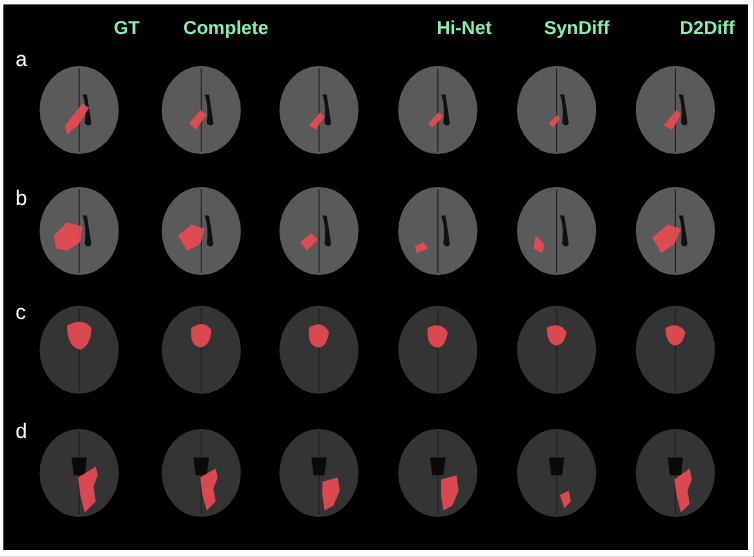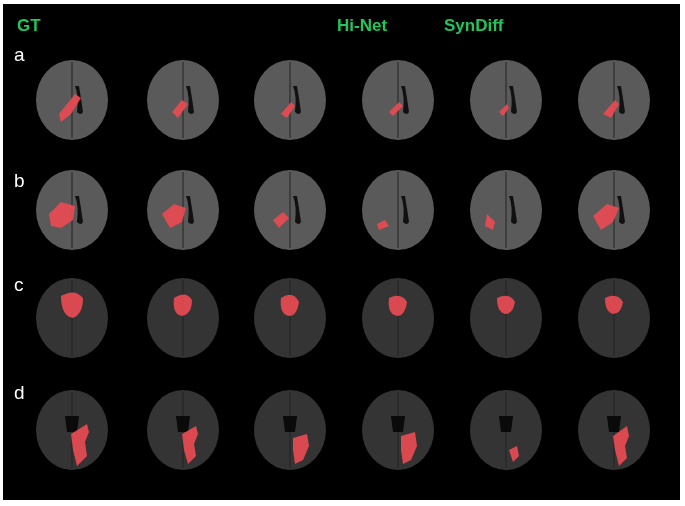--- a/index.html
+++ b/index.html
@@ -1,29 +1,31 @@
 <!DOCTYPE html>
 <html><head>
 <meta charset="utf-8">
 <style>
   html, body { margin:0; padding:0; background:#ffffff; }
   body { width:685px; height:506px; position:relative; overflow:hidden; font-family:"Liberation Sans", sans-serif; }
   .panel { position:absolute; left:3px; top:4px; width:677px; height:496px; background:#000; }
-  .col-header { position:absolute; top:12px; color:#22c55e; font-weight:bold; font-size:17px; text-align:left; width:110px; transform:translateX(-50%); }
+  .col-header { position:absolute; top:12px; color:#86efac; font-weight:bold; font-size:17px; text-align:right; width:110px; transform:translateX(-50%); }
   .row-label { position:absolute; left:11px; color:#fff; font-size:19px; }
   .cell { position:absolute; width:82px; height:88px; transform:translate(-50%,-50%); }
   .cell svg { width:100%; height:100%; display:block; }
 </style>
 </head>
 <body>
 
 <div class="panel">
   <div class="col-header" style="left:69px">GT</div>
+  <div class="col-header" style="left:186px">Complete</div>
   <div class="col-header" style="left:496px">SynDiff</div>
   <div class="col-header" style="left:389px">Hi-Net</div>
+  <div class="col-header" style="left:610px">D2Diff</div>
 
   <div class="row-label" style="top:40px">a</div>
   <div class="row-label" style="top:166px">b</div>
   <div class="row-label" style="top:270px">c</div>
   <div class="row-label" style="top:378px">d</div>
 
   <div id="grid">
       <div class="cell" style="left: 69px; top: 96px;">
         <svg viewBox="0 0 82 88">
           <ellipse cx="41" cy="44" rx="36" ry="40" fill="#5a5a5a"></ellipse>

